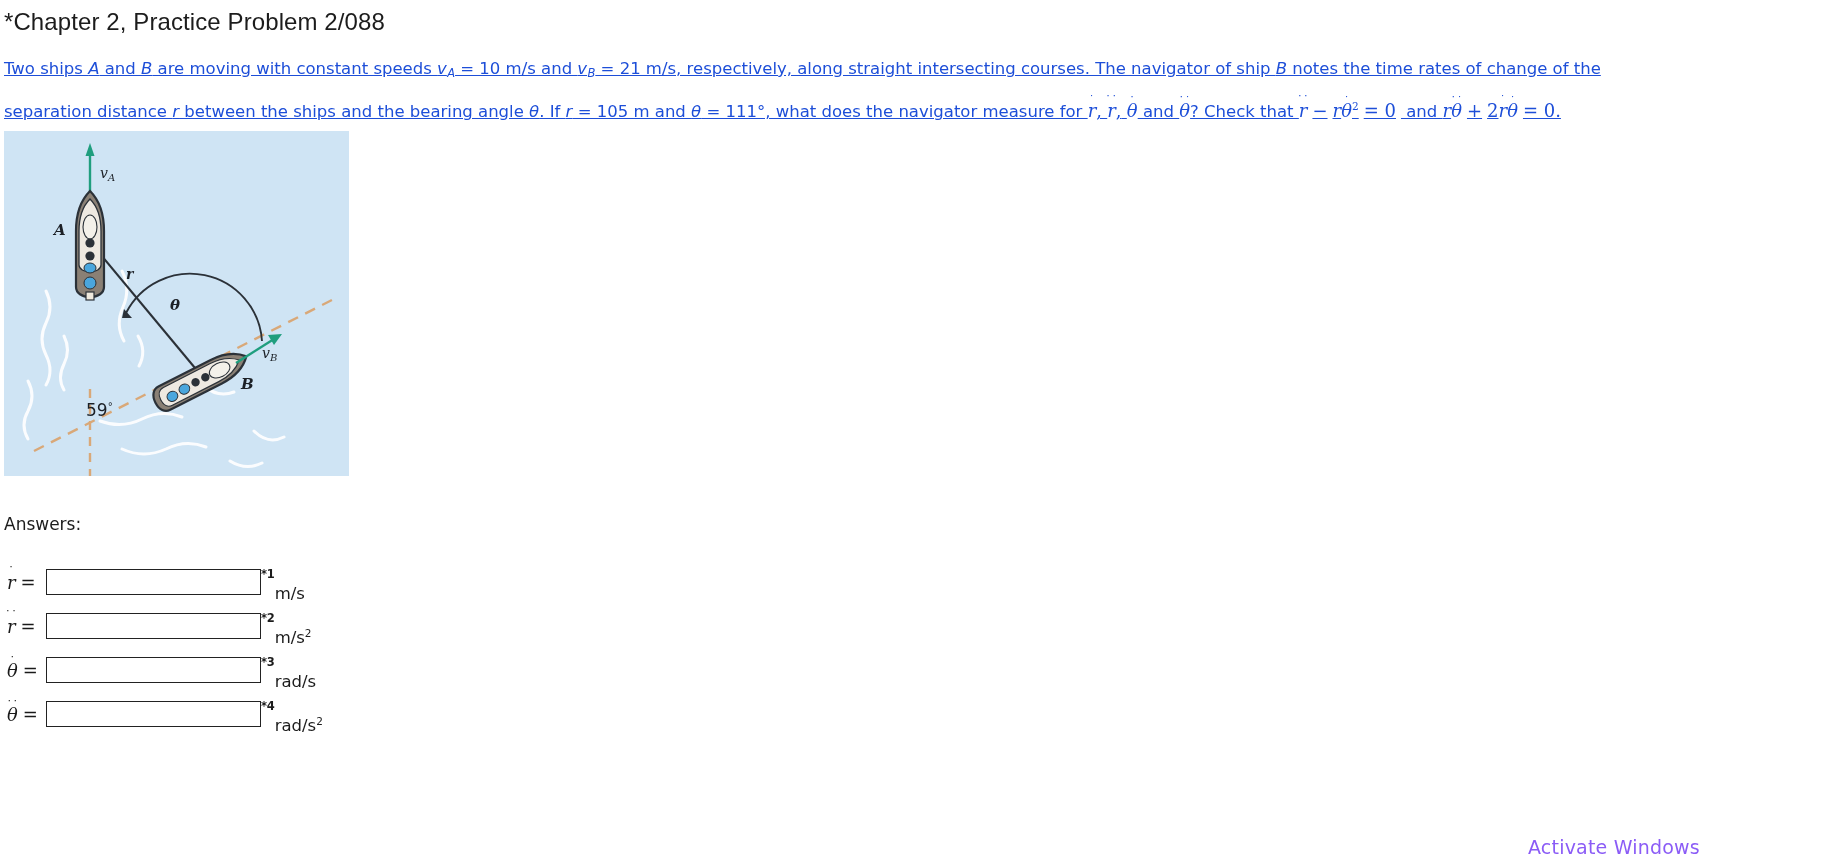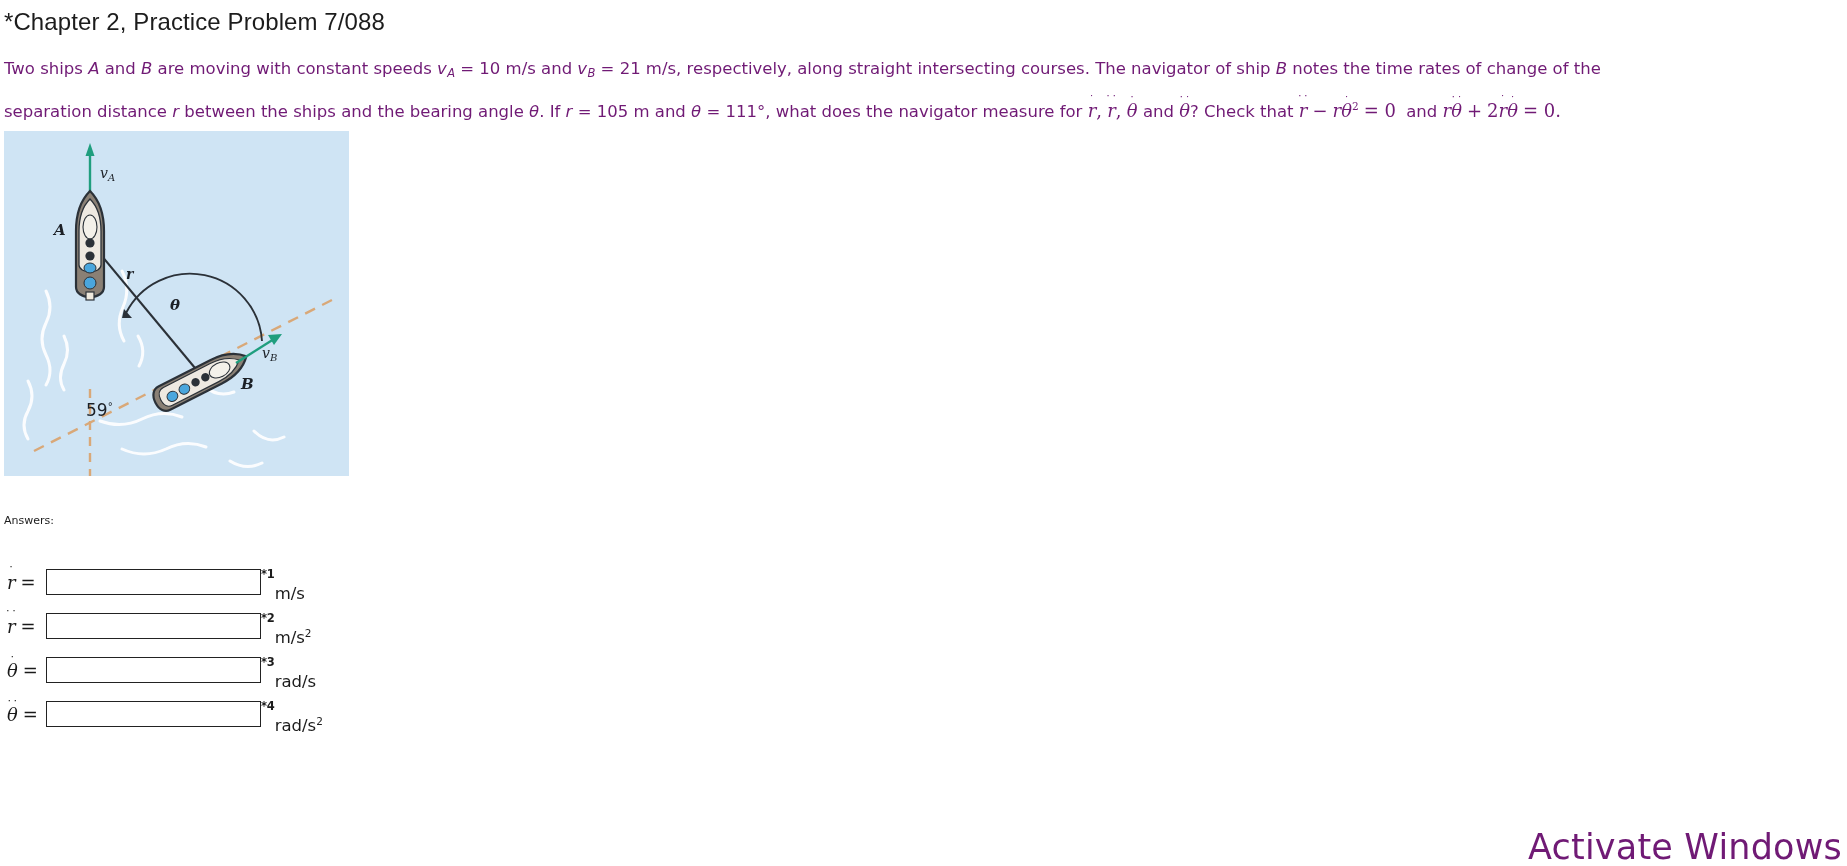--- a/index.html
+++ b/index.html
@@ -31,21 +31,22 @@
   }
 
   
   #problem-statement {
     position: absolute;
     left: 4px;
     top: 52px;
     width: 1836px;
     font-size: 16.5px;
     line-height: 33px;
-    color: #701a75;
+    color: #1d4ed8;
+    text-decoration: underline;
   }
   .var { font-style: italic; }
   .sub {
     font-size: 11.5px;
     font-style: italic;
     vertical-align: -0.28em;
     padding-left: 0.3px;
   }
   .mathit {
     font-family: "DejaVu Serif", "Liberation Serif", serif;
@@ -95,21 +96,21 @@
     background: #fde047;
     overflow: hidden;
   }
   #figure-panel svg { display: block; }
 
   
   #answers-label {
     position: absolute;
     left: 4px;
     top: 514px;
-    font-size: 11px;
+    font-size: 17px;
     color: #1c1c1c;
   }
   #answers-list {
     position: absolute;
     left: 4px;
     top: 560px;
     width: 420px;
   }
   .answer-row {
     display: flex;
@@ -160,41 +161,41 @@
   #watermark {
     position: absolute;
     right: 18px;
     bottom: 4px;
     text-align: left;
     width: 320px;
     left: 1528px;
     pointer-events: none;
   }
   #watermark-title {
-    font-size: 35px;
-    color: #701a75;
+    font-size: 19px;
+    color: #8b5cf6;
     font-family: "DejaVu Sans", sans-serif;
     font-weight: 400;
     line-height: 30px;
     letter-spacing: 0.2px;
   }
   #watermark-subtitle {
     font-size: 15px;
     color: #bdbdbd;
     font-family: "DejaVu Sans", sans-serif;
     line-height: 21px;
     letter-spacing: 0.1px;
   }
 </style>
 </head>
 <body>
 
 <div class="page">
 
-  <div id="problem-title">*Chapter 2, Practice Problem 7/088</div>
+  <div id="problem-title">*Chapter 2, Practice Problem 2/088</div>
 
   <div id="problem-statement">
     <span>Two ships </span><span class="var">A</span><span> and </span><span class="var">B</span><span> are moving with constant speeds </span><span class="var">v</span><span class="sub">A</span><span> = 10 m/s and </span><span class="var">v</span><span class="sub">B</span><span> = 21 m/s, respectively, along straight intersecting courses. The navigator of ship </span><span class="var">B</span><span> notes the time rates of change of the</span><br><span>separation distance </span><span class="var">r</span><span> between the ships and the bearing angle </span><span class="var">θ</span><span>. If </span><span class="var">r</span><span> = 105 m and </span><span class="var">θ</span><span> = 111°, what does the navigator measure for </span><span class="dotwrap"><span class="dots">˙</span><span>r</span></span><span class="mathrm">,</span>&nbsp;<span class="dotwrap"><span class="dots">˙˙</span><span>r</span></span><span class="mathrm">,</span>&nbsp;<span class="dotwrap thetad"><span class="dots">˙</span><span>θ</span></span><span> and </span><span class="dotwrap thetad"><span class="dots">˙˙</span><span>θ</span></span><span>? Check that </span><span class="dotwrap"><span class="dots">˙˙</span><span>r</span></span><span class="opsp">−</span><span class="mathit">r</span><span class="dotwrap thetad"><span class="dots">˙</span><span>θ</span></span><span class="sup2">2</span><span class="opsp">= 0</span><span> and </span><span class="mathit">r</span><span class="dotwrap thetad"><span class="dots">˙˙</span><span>θ</span></span><span class="opsp">+</span><span class="mathrm">2</span><span class="dotwrap"><span class="dots">˙</span><span>r</span></span><span class="dotwrap thetad"><span class="dots">˙</span><span>θ</span></span><span class="opsp">= 0.</span>
   </div>
 
   <div id="figure-panel">
     <svg width="345" height="345" viewBox="0 0 345 345">
       <rect x="0" y="0" width="345" height="345" fill="#cfe4f4"></rect>
 
       <g stroke="#ffffff" stroke-width="3" fill="none" opacity="0.92" stroke-linecap="round">

